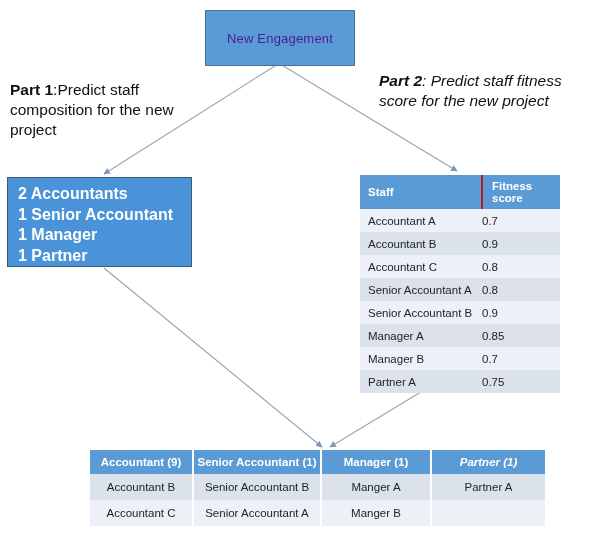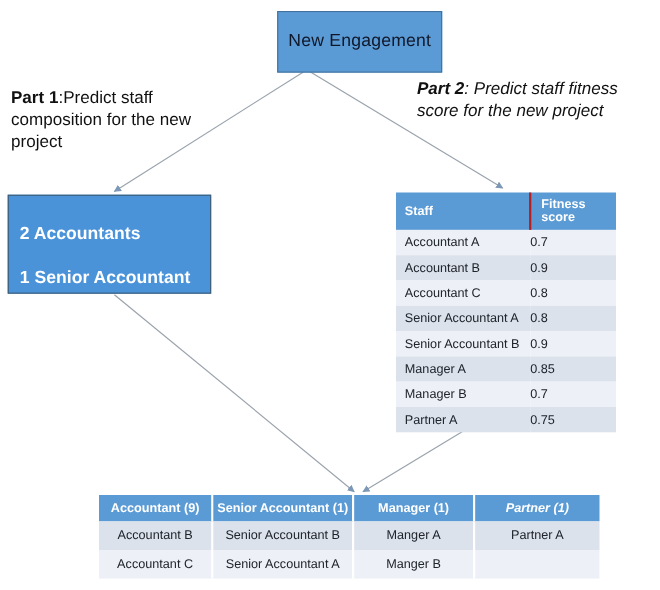--- a/index.html
+++ b/index.html
@@ -14,24 +14,23 @@
   #canvas{position:absolute;inset:0;width:600px;height:536px;}
   #connectors{position:absolute;left:0;top:0;width:600px;height:536px;pointer-events:none;}
 
   
   .root-node{
     position:absolute;
     left:205px;top:10px;width:148px;height:54px;
     background:#5B9BD5;
     border:1px solid #41719C;
     display:flex;align-items:center;justify-content:center;
-    color:#0f172a;
-    font-size:16px;
+    color:#4c1d95;
+    font-size:13px;
     letter-spacing:.2px;
-    margin-left:47px;
   }
 
   
   .annot{
     position:absolute;
     font-size:15.5px;
     line-height:20px;
     color:#111111;
   }
   .annot .lead{font-weight:bold;}
@@ -46,21 +45,20 @@
     border:1px solid #3B5B74;
     box-sizing:border-box;
     padding:6px 0 0 10px;
   }
   .composition-box .line{
     color:#ffffff;
     font-size:16px;
     font-weight:bold;
     line-height:20.5px;
     white-space:nowrap;
-    margin-top:19px;
   }
 
   
   .fit-table{
     position:absolute;
     left:360px;top:175px;width:200px;
     border-collapse:collapse;
     font-size:11.5px;
   }
   .fit-table th{

